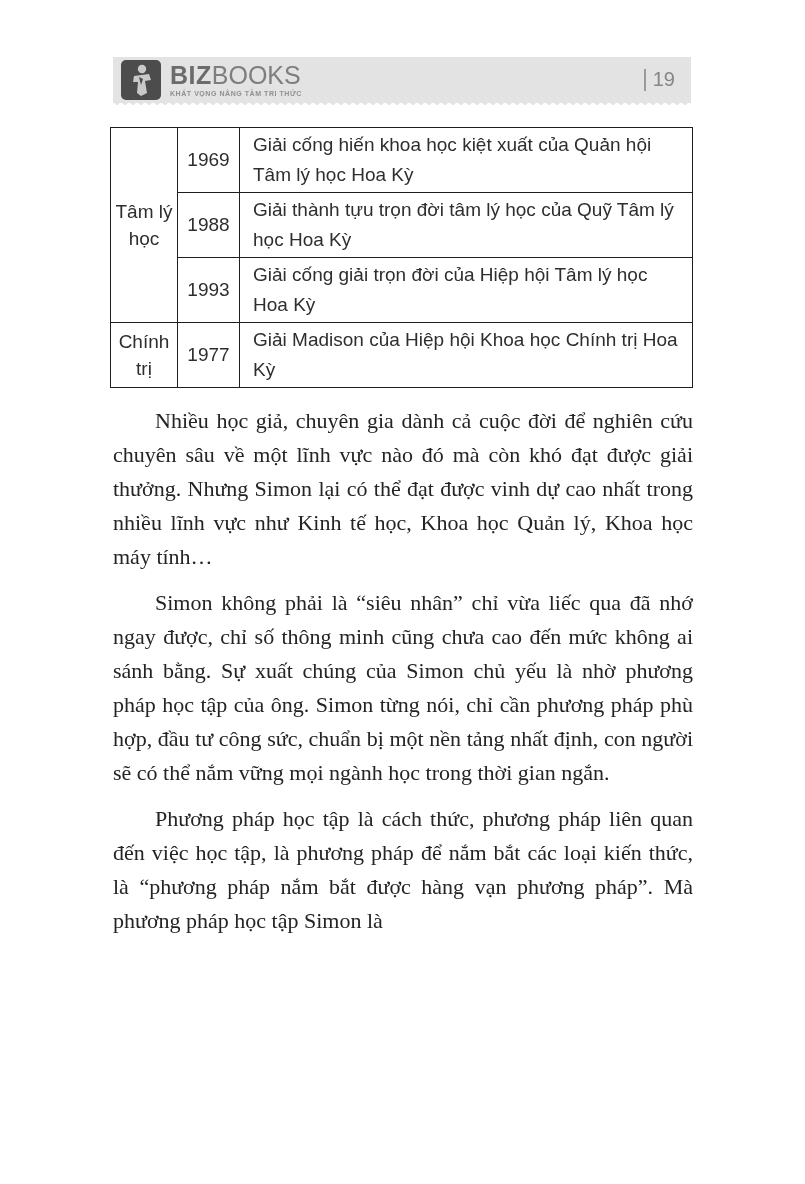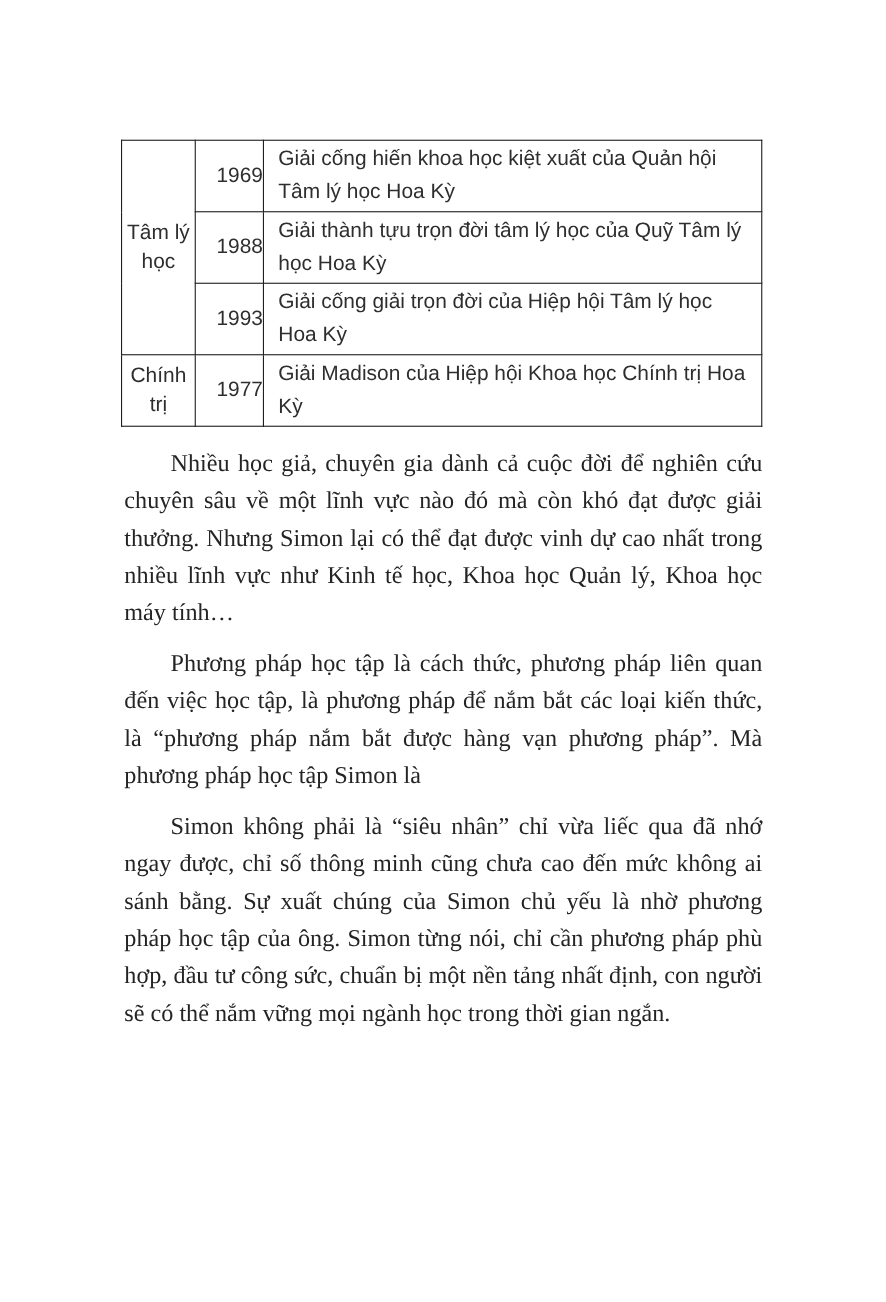--- a/index.html
+++ b/index.html
@@ -42,35 +42,54 @@
 
   
   table.awards {
     position:absolute; left:110px; top:127px; width:583px;
     border-collapse:collapse; table-layout:fixed;
     font-family:"Liberation Sans","DejaVu Sans",sans-serif;
     font-size:19px; color:#2e2e2e;
   }
   table.awards td { border:1.6px solid #1f1f1f; vertical-align:middle; height:63px; }
   td.cat  { width:67px; text-align:center; line-height:27px; padding:0 0; }
-  td.year { width:62px; text-align:right; }
+  td.year { width:62px; text-align:center; }
   td.award{ padding:2px 10px 2px 13px; line-height:30px; }
 
   
   .body-text {
     position:absolute; left:113px; top:404px; width:580px;
     font-size:22px; line-height:34px; color:#242424; text-align:justify;
   }
   .body-text p { margin:0 0 12px 0; text-indent:42px; }
 </style>
 </head>
 <body>
 
 <div class="page">
 
+  <div class="header">
+    <div class="logo-box">
+      <svg width="32" height="34" viewBox="0 0 32 34">
+        <g fill="#c9c9c9">
+          <circle cx="17" cy="6" r="4.2"></circle>
+          <path d="M9 13 L24 11 L26 17 L20 18 L22 30 L16 33 L12 30 L13 19 L8 19 Z"></path>
+          <path d="M14 14 L18 16 L16 22 Z" fill="#4c4c4c"></path>
+        </g>
+      </svg>
+    </div>
+    <div class="brand-block">
+      <div class="brand"><span>BIZ</span><span class="books">BOOKS</span></div>
+      <div class="tagline">KHÁT VỌNG NÂNG TẦM TRI THỨC</div>
+    </div>
+    <div class="pagenum">
+      <span class="bar"></span>
+      <span>19</span>
+    </div>
+  </div>
 
   <table class="awards">
     <tbody>
       <tr>
         <td class="cat" rowspan="3">Tâm lý học</td>
         <td class="year">1969</td>
         <td class="award">Giải cống hiến khoa học kiệt xuất của Quản hội Tâm lý học Hoa Kỳ</td>
       </tr>
       <tr>
         <td class="year">1988</td>
@@ -83,17 +102,17 @@
       <tr>
         <td class="cat">Chính trị</td>
         <td class="year">1977</td>
         <td class="award">Giải Madison của Hiệp hội Khoa học Chính trị Hoa Kỳ</td>
       </tr>
     </tbody>
   </table>
 
   <div class="body-text">
     <p>Nhiều học giả, chuyên gia dành cả cuộc đời để nghiên cứu chuyên sâu về một lĩnh vực nào đó mà còn khó đạt được giải thưởng. Nhưng Simon lại có thể đạt được vinh dự cao nhất trong nhiều lĩnh vực như Kinh tế học, Khoa học Quản lý, Khoa học máy tính…</p>
+    <p>Simon không phải là “siêu nhân” chỉ vừa liếc qua đã nhớ ngay được, chỉ số thông minh cũng chưa cao đến mức không ai sánh bằng. Sự xuất chúng của Simon chủ yếu là nhờ phương pháp học tập của ông. Simon từng nói, chỉ cần phương pháp phù hợp, đầu tư công sức, chuẩn bị một nền tảng nhất định, con người sẽ có thể nắm vững mọi ngành học trong thời gian ngắn.</p>
     <p>Phương pháp học tập là cách thức, phương pháp liên quan đến việc học tập, là phương pháp để nắm bắt các loại kiến thức, là “phương pháp nắm bắt được hàng vạn phương pháp”. Mà phương pháp học tập Simon là</p>
-    <p>Simon không phải là “siêu nhân” chỉ vừa liếc qua đã nhớ ngay được, chỉ số thông minh cũng chưa cao đến mức không ai sánh bằng. Sự xuất chúng của Simon chủ yếu là nhờ phương pháp học tập của ông. Simon từng nói, chỉ cần phương pháp phù hợp, đầu tư công sức, chuẩn bị một nền tảng nhất định, con người sẽ có thể nắm vững mọi ngành học trong thời gian ngắn.</p>
   </div>
 
 </div>
 
 </body></html>

